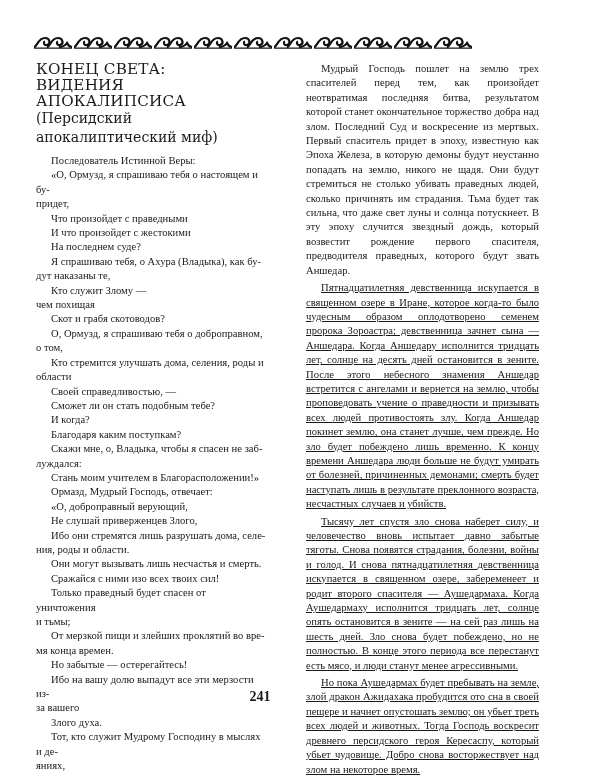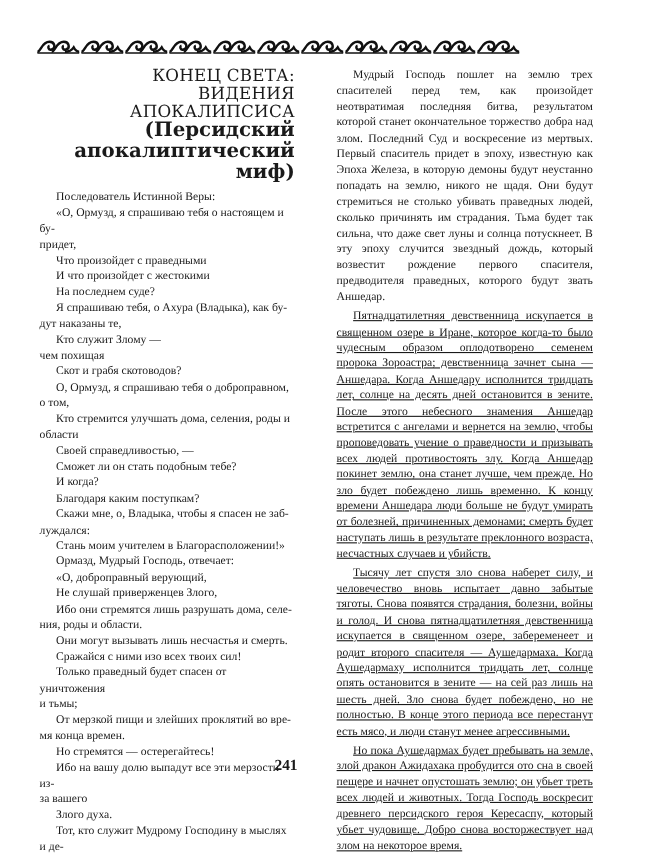--- a/index.html
+++ b/index.html
@@ -2,23 +2,23 @@
 <html><head>
 <meta charset="utf-8">
 <style>
   html, body { margin: 0; padding: 0; background: #ffffff; }
   body { width: 600px; height: 777px; position: relative; overflow: hidden;
          font-family: "Liberation Serif", "DejaVu Serif", serif; color: #1a1a1a; }
   .ornament { position: absolute; left: 33px; top: 34px; width: 442px; height: 16px; display: flex; }
   .ornament svg { display: block; }
   .col-left { position: absolute; left: 36px; top: 61px; width: 232px; }
   .col-right { position: absolute; left: 306px; top: 62px; width: 233px; }
-  .title { text-align: right; margin: 0 0 7px 0; font-weight: normal; }
+  .title { text-align: left; margin: 0 0 7px 0; font-weight: normal; }
   .title .t1, .title .t2 { display: block; font-family: "DejaVu Serif", serif; font-size: 15.2px; letter-spacing: 0.2px; line-height: 16px; text-transform: uppercase; }
-  .title .t3, .title .t4 { display: block; font-family: "DejaVu Serif", serif; font-weight: bold; font-size: 18px; line-height: 19px; }
+  .title .t3, .title .t4 { display: block; font-family: "DejaVu Serif", serif; font-weight: normal; font-size: 14px; line-height: 19px; }
   .verse { font-size: 10.6px; line-height: 14.4px; margin: 0; }
   .verse .line { display: block; text-indent: 15px; }
   .verse .line.first { text-indent: 0; }
   .prose p { font-size: 10.6px; line-height: 14.4px; margin: 0; text-align: justify; text-indent: 15px; }
   .prose p + p { margin-top: 3px; text-decoration: underline; }
   .page-number { position: absolute; left: 0; top: 689px; width: 520px; text-align: center; font-weight: bold; font-size: 14px; }
 </style>
 </head>
 <body>
 
@@ -125,21 +125,21 @@
       <span class="line">«О, доброправный верующий,</span>
       <span class="line">Не слушай приверженцев Злого,</span>
       <span class="line">Ибо они стремятся лишь разрушать дома, селе-</span>
       <span class="line first">ния, роды и области.</span>
       <span class="line">Они могут вызывать лишь несчастья и смерть.</span>
       <span class="line">Сражайся с ними изо всех твоих сил!</span>
       <span class="line">Только праведный будет спасен от уничтожения</span>
       <span class="line first">и тьмы;</span>
       <span class="line">От мерзкой пищи и злейших проклятий во вре-</span>
       <span class="line first">мя конца времен.</span>
-      <span class="line">Но стремятся — остерегайтесь!</span>
+      <span class="line">Но забытые — остерегайтесь!</span>
       <span class="line">Ибо на вашу долю выпадут все эти мерзости из-</span>
       <span class="line first">за вашего</span>
       <span class="line">Злого духа.</span>
       <span class="line">Тот, кто служит Мудрому Господину в мыслях и де-</span>
       <span class="line first">яниях,</span>
     </div>
 </div>
 
 <div class="col-right prose" id="prose">
     <p>Мудрый Господь пошлет на землю трех спасителей перед тем, как произойдет неотвратимая последняя битва, результатом которой станет окончательное торжество добра над злом. Последний Суд и воскресение из мертвых. Первый спаситель придет в эпоху, известную как Эпоха Железа, в которую демоны будут неустанно попадать на землю, никого не щадя. Они будут стремиться не столько убивать праведных людей, сколько причинять им страдания. Тьма будет так сильна, что даже свет луны и солнца потускнеет. В эту эпоху случится звездный дождь, который возвестит рождение первого спасителя, предводителя праведных, которого будут звать Аншедар.</p>

